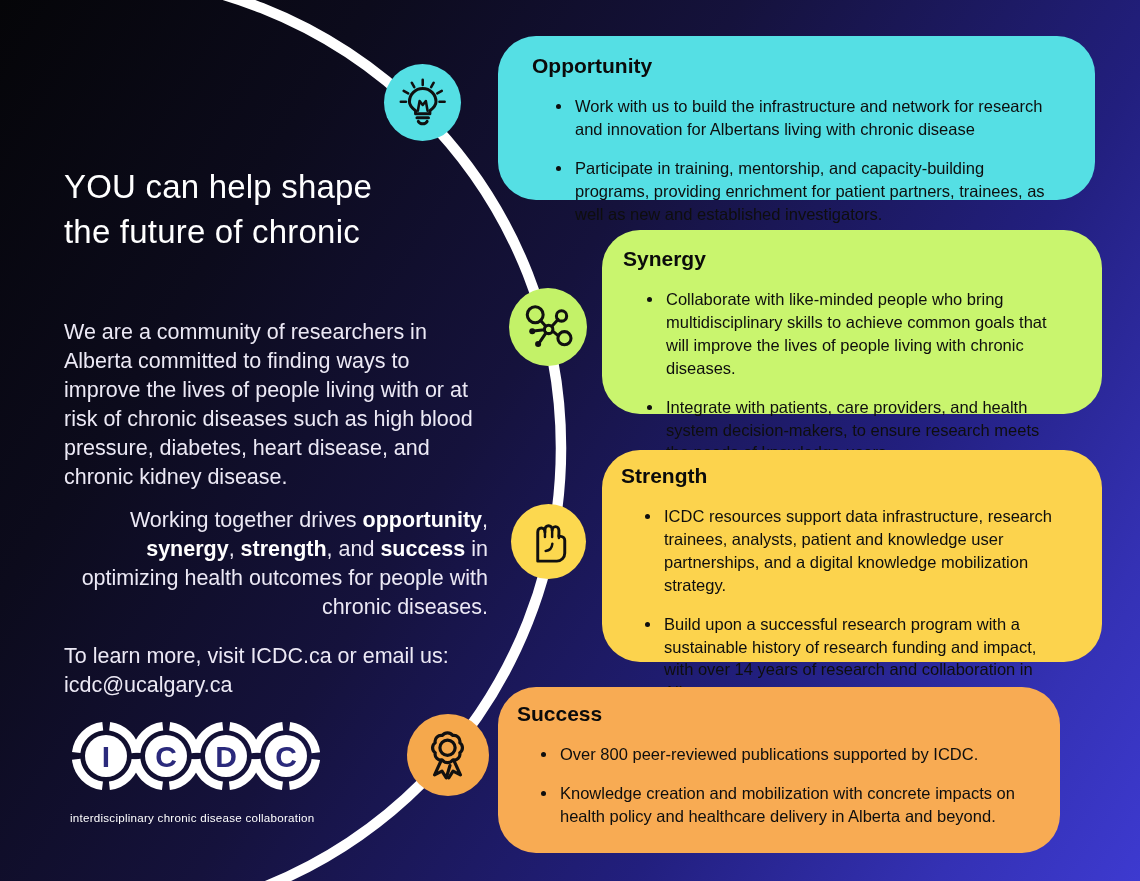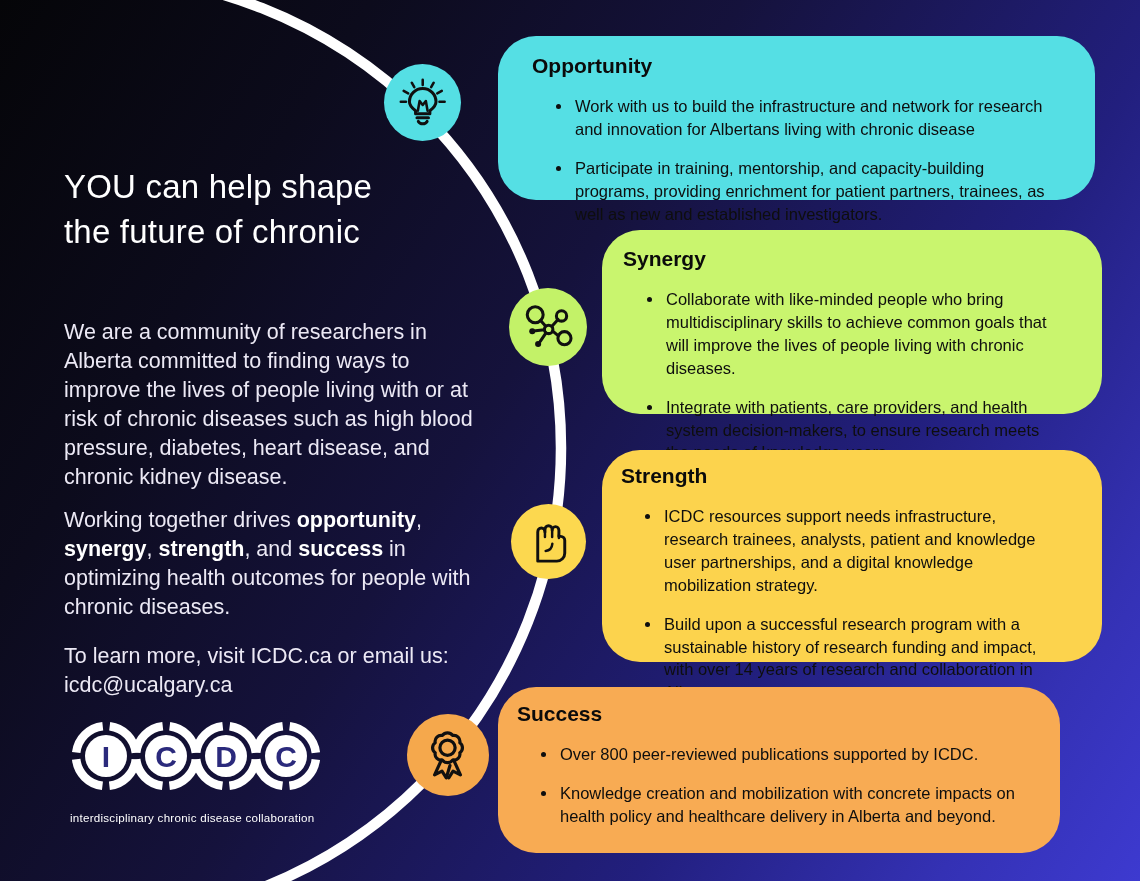--- a/index.html
+++ b/index.html
@@ -17,21 +17,21 @@
   
   .headline{
     position:absolute;left:64px;top:164px;width:420px;
     color:#ffffff;font-size:33px;line-height:45px;font-weight:400;letter-spacing:.2px;
   }
   .body-par{
     position:absolute;left:64px;width:424px;
     color:#ece9f5;font-size:21.5px;line-height:29px;font-weight:400;
   }
   #intro-par{top:318px;}
-  #together-par{top:506px;}
+  #together-par{top:506px;text-align:right;}
   #contact-par{top:642px;}
   .body-par b{color:#ffffff;font-weight:700;}
   
   #logo{position:absolute;left:70px;top:718px;width:258px;}
   #logo-tagline{
     margin-top:13px;text-align:left;color:#ffffff;
     font-size:11.6px;letter-spacing:.25px;width:252px;
   }
   
   .card{
@@ -161,21 +161,21 @@
     <h2>Synergy</h2>
     <ul>
       <li>Collaborate with like-minded people who bring multidisciplinary skills to achieve common goals that will improve the lives of people living with chronic diseases.</li>
       <li> Integrate with patients, care providers, and health system decision-makers, to ensure research meets the needs of knowledge-users.</li>
     </ul>
   </article>
 
   <article class="card" id="card-strength" style="background-color: rgb(252, 211, 77);">
     <h2>Strength</h2>
     <ul>
-      <li>ICDC resources support needs infrastructure, research trainees, analysts, patient and knowledge user partnerships, and a digital knowledge mobilization strategy.</li>
+      <li>ICDC resources support data infrastructure, research trainees, analysts, patient and knowledge user partnerships, and a digital knowledge mobilization strategy.</li>
       <li>Build upon a successful research program with a sustainable history of research funding and impact, with over 14 years of research and collaboration in Alberta.</li>
     </ul>
   </article>
 
   <article class="card" id="card-success" style="background-color: rgb(248, 171, 83);">
     <h2>Success</h2>
     <ul>
       <li>Over 800 peer-reviewed publications supported by ICDC.</li>
       <li> Knowledge creation and mobilization with concrete impacts on health policy and healthcare delivery in Alberta and beyond.</li>
     </ul>

